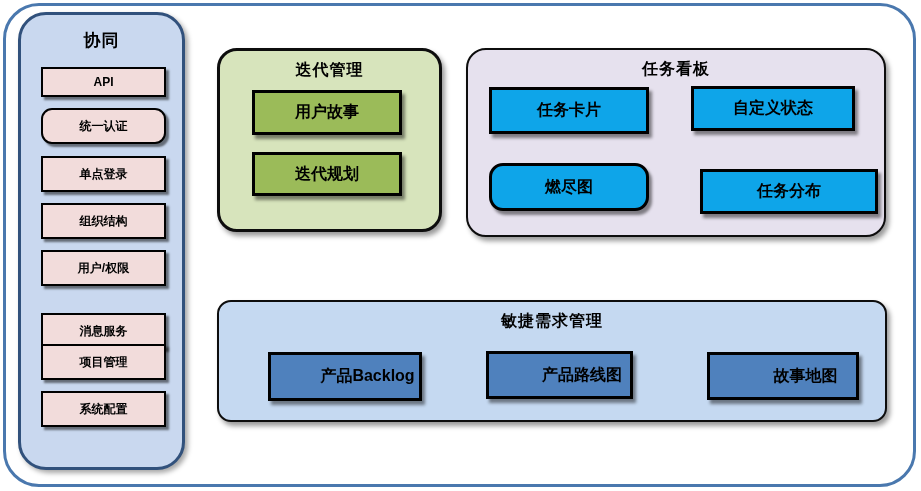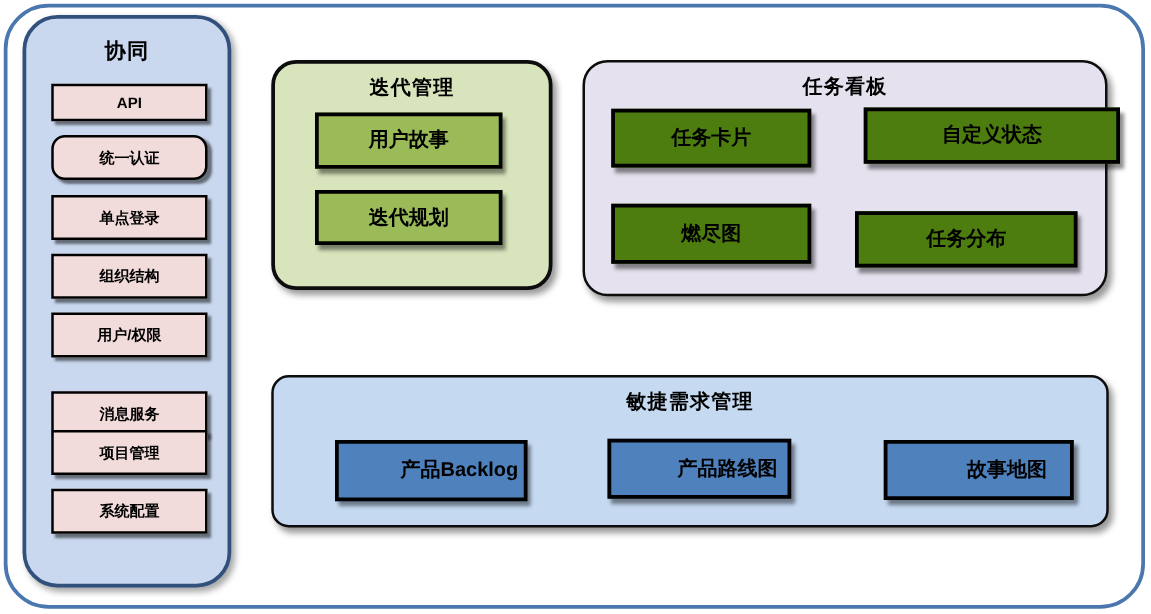--- a/index.html
+++ b/index.html
@@ -52,25 +52,25 @@
     background:#d7e4bc;border:3px solid #0d0d0d;border-radius:20px;
   }
   .group-iteration .gbox{background:#9bbb59;}
   .it-0{left:32px;top:39px;width:150px;height:45px;}
   .it-1{left:32px;top:101px;width:150px;height:44px;}
 
   .group-kanban{
     left:466px;top:48px;width:420px;height:189px;
     background:#e6e1ee;border:2.5px solid #0d0d0d;border-radius:20px;
   }
-  .group-kanban .gbox{background:#4d7c0f;}
+  .group-kanban .gbox{background:#0ea5e9;}
   .kb-0{left:21px;top:37px;width:160px;height:47px;}
-  .kb-1{left:223px;top:36px;width:205px;height:45px;}
-  .kb-2{left:21px;top:113px;width:160px;height:48px;}
-  .kb-3{left:216px;top:119px;width:178px;height:45px;}
+  .kb-1{left:223px;top:36px;width:164px;height:45px;}
+  .kb-2{left:21px;top:113px;width:160px;height:48px;border-radius:14px;}
+  .kb-3{left:232px;top:119px;width:178px;height:45px;}
 
   .group-agile{
     left:217px;top:300px;width:670px;height:122px;
     background:#c5d9f1;border:2.5px solid #0d0d0d;border-radius:14px;
   }
   .group-agile .gbox{background:#4f81bd;padding-left:45px;}
   .ag-0{left:49px;top:50px;width:154px;height:49px;}
   .ag-1{left:267px;top:49px;width:147px;height:48px;}
   .ag-2{left:488px;top:50px;width:152px;height:48px;}
 </style>

